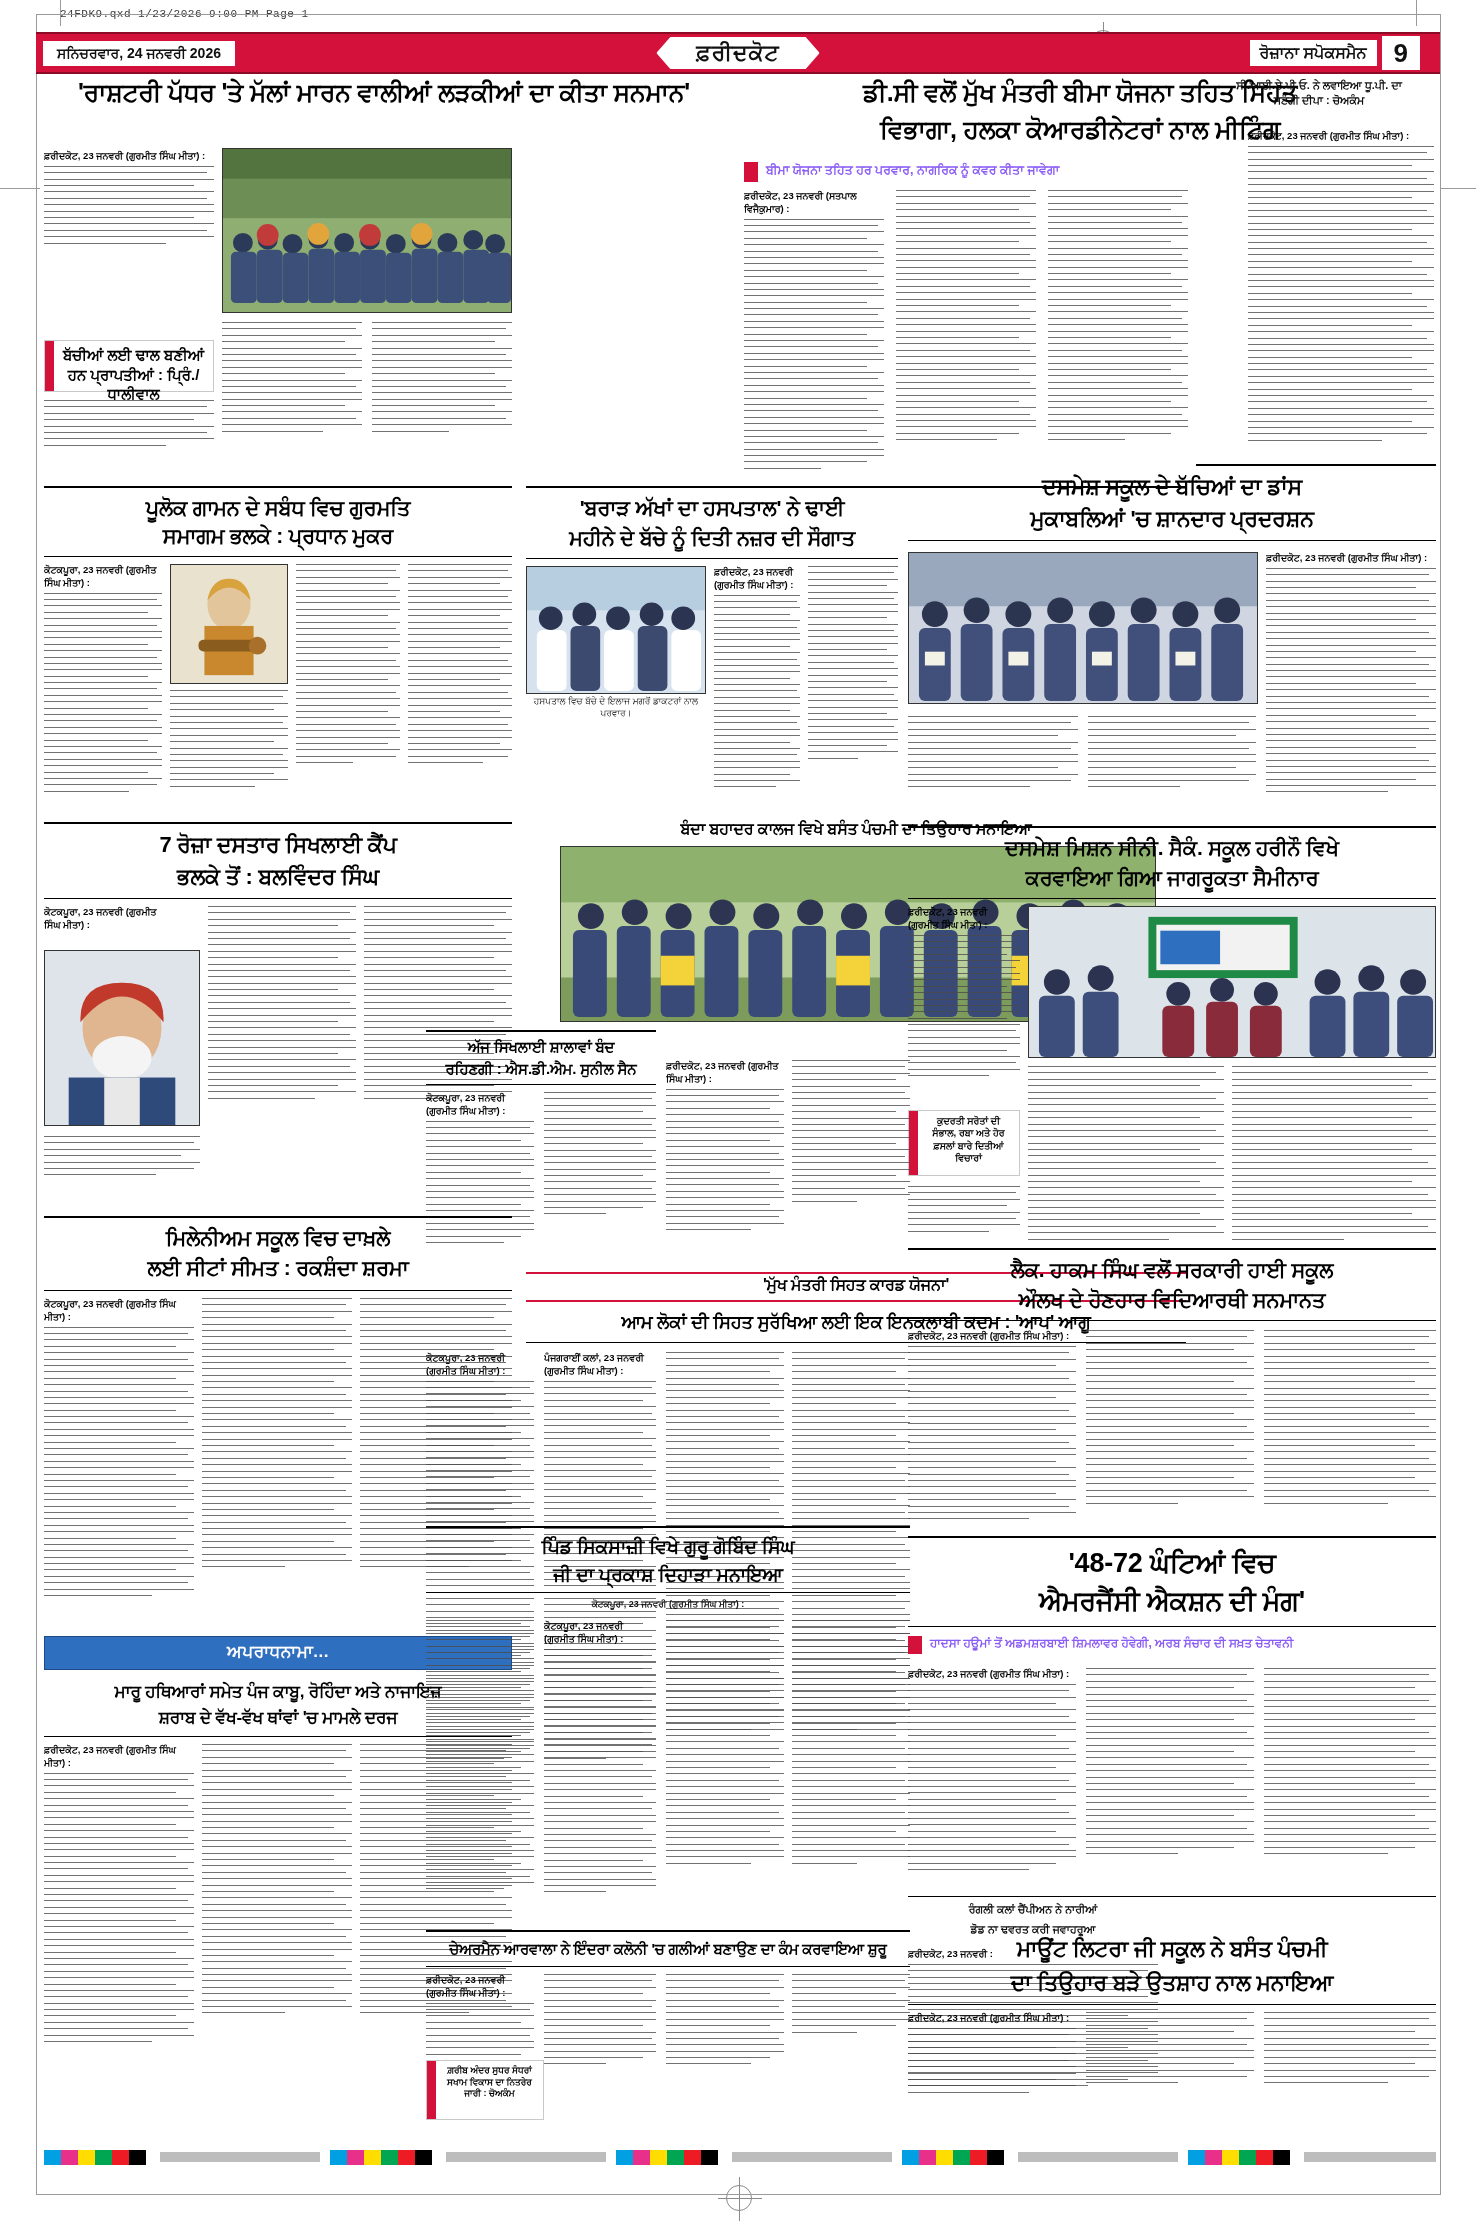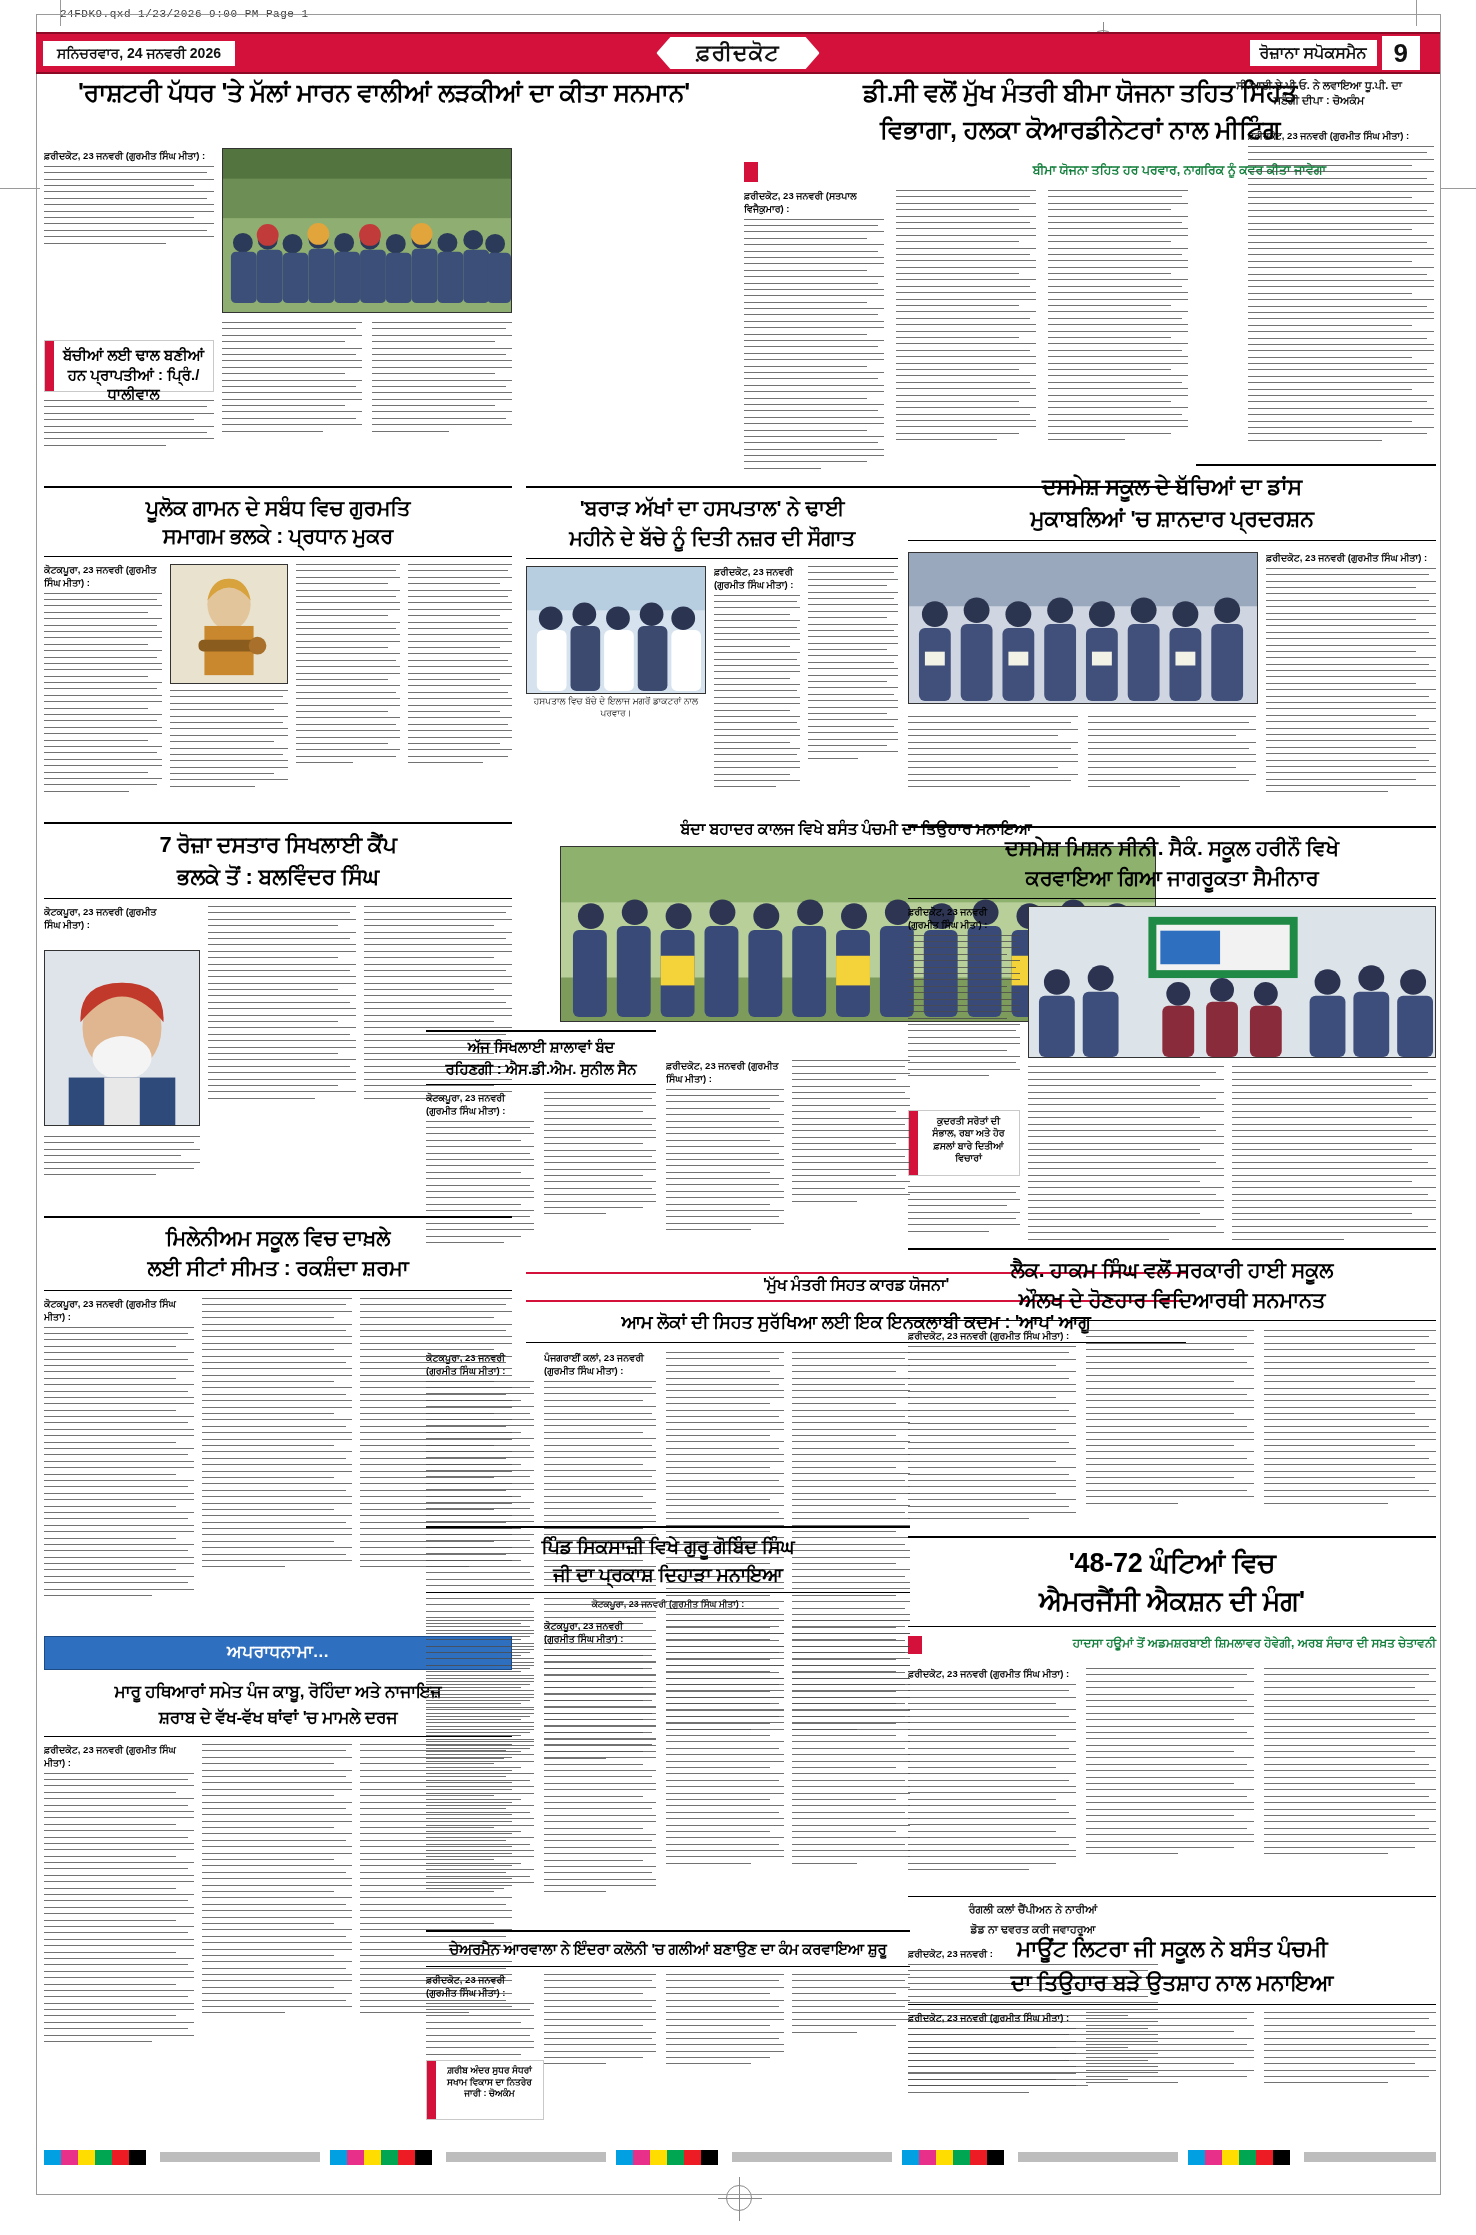--- a/index.html
+++ b/index.html
@@ -69,21 +69,21 @@
     font-size:26px; font-weight:bold;
     padding:0px 12px; margin-left:5px; line-height:34px;
   }
 
   
   .hl {
     font-weight:bold; color:#000; text-align:center;
     line-height:1.18; letter-spacing:-0.2px;
   }
   .subhl {
-    font-weight:bold; color:#15803d; font-size:13px; text-align:right;
+    font-weight:bold; color:#8b5cf6; font-size:13px; text-align:left;
   }
   .rule { position:absolute; background:#000; }
 
   
   .col {
     position:absolute;
     overflow:hidden;
   }
   .col .ln {
     height:1px;

